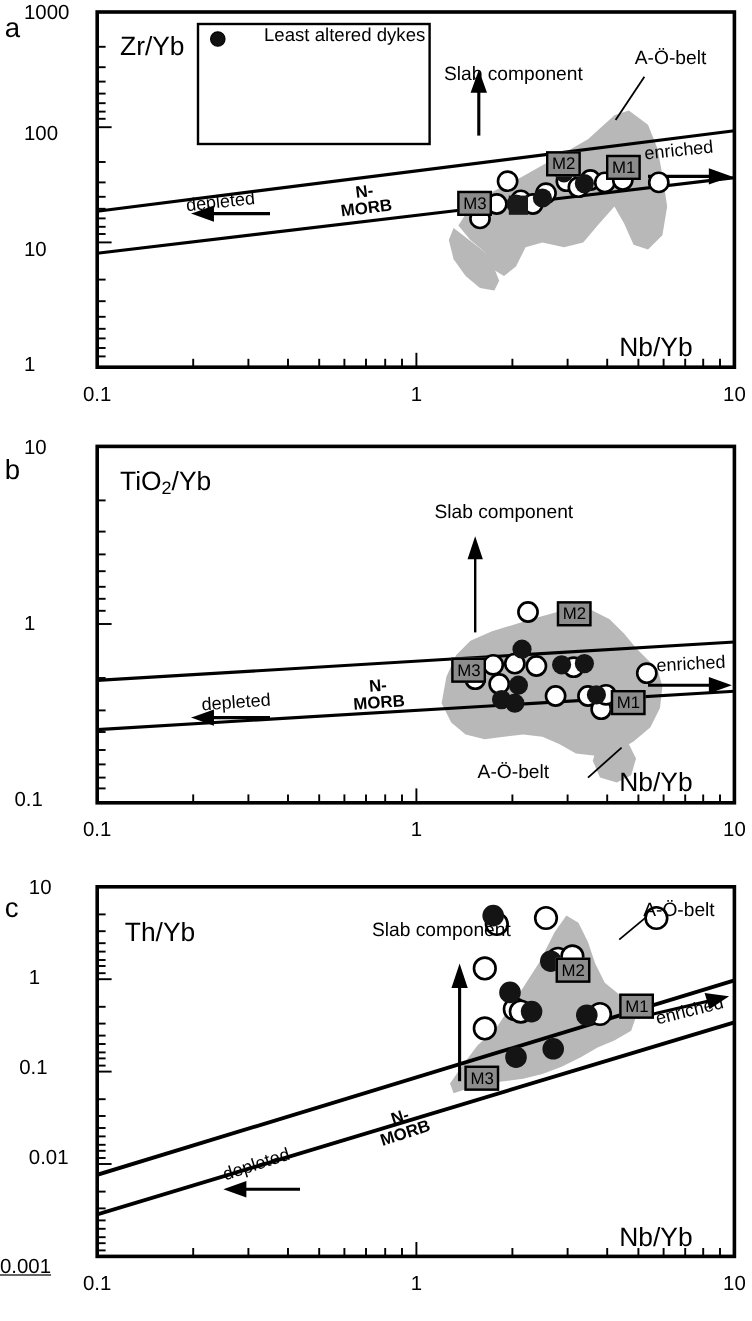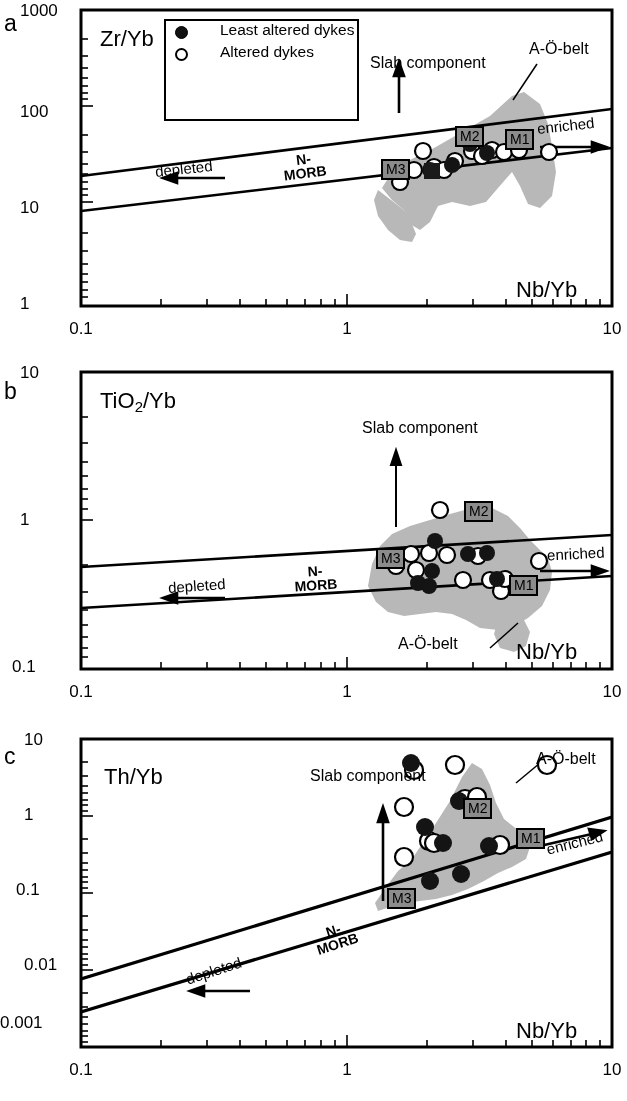--- a/index.html
+++ b/index.html
@@ -194,26 +194,20 @@
       </g>
     </svg>
 
     <div class="legend-box" style="left:164px; top:19px; width:195px; height:102px;">
       <div class="legend-row">
         <span class="legend-sym">
             <span class="sym-filled-circle"></span>
           </span>
         <span class="legend-label">Least altered dykes</span>
       </div>
-      <div class="legend-row">
-        <span class="legend-sym">
-            <span class="sym-open-circle"></span>
-          </span>
-        <span class="legend-label">Altered dykes</span>
-      </div>
     </div>
 
     <div class="plot-text" style="left:381px; top:159px; background:#8c8c8c; border:2px solid #000; padding:1px 3px; font-size:14px; font-weight:normal;">M3</div>
     <div class="plot-text" style="left:455px; top:126px; background:#8c8c8c; border:2px solid #000; padding:1px 3px; font-size:14px;">M2</div>
     <div class="plot-text" style="left:505px; top:129px; background:#8c8c8c; border:2px solid #000; padding:1px 3px; font-size:14px;">M1</div>
 
     <div class="plot-text axis-name" style="left:100px; top:27px;">Zr/Yb</div>
     <div class="plot-text axis-name" style="left:516px; top:278px;">Nb/Yb</div>
     <div class="plot-text" style="left:370px; top:55px;">Slab component</div>
     <div class="plot-text" style="left:529px; top:41px;">A-Ö-belt</div>
@@ -315,21 +309,21 @@
   </div>
 
   <div class="panel" id="panel-c">
 
     <div class="panel-letter" style="left:4px; top:22px;">c</div>
 
     <div class="axis-tick-label y-tick-label" style="left:24px; top:8px; width:56px;">10</div>
     <div class="axis-tick-label y-tick-label" style="left:24px; top:83px; width:56px;">1</div>
     <div class="axis-tick-label y-tick-label" style="left:16px; top:158px; width:64px;">0.1</div>
     <div class="axis-tick-label y-tick-label" style="left:24px; top:233px; width:72px;">0.01</div>
-    <div class="axis-tick-label y-tick-label" style="left:0px; top:291px; width:80px;">0.001</div>
+    <div class="axis-tick-label y-tick-label" style="left:0px; top:324px; width:80px;text-decoration:underline;">0.001</div>
 
     <div class="axis-tick-label x-tick-label" style="left:56px; top:338px; width:50px;">0.1</div>
     <div class="axis-tick-label x-tick-label" style="left:322px; top:338px; width:50px;">1</div>
     <div class="axis-tick-label x-tick-label" style="left:587px; top:338px; width:50px;">10</div>
 
     <svg class="svgholder" width="627" height="378">
       <defs>
         <clipPath id="clipC">
             <rect x="81" y="16" width="531" height="308"></rect>
           </clipPath>

